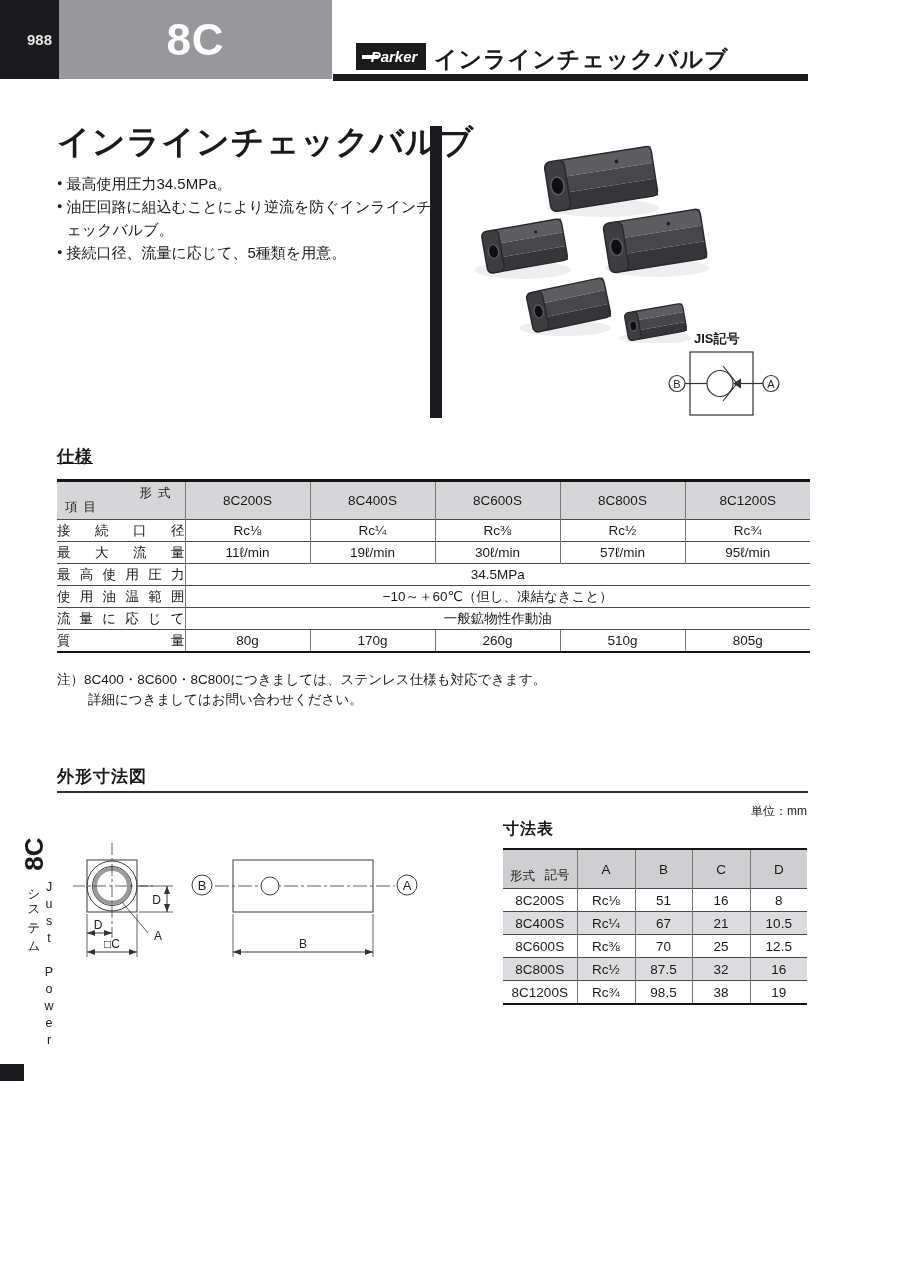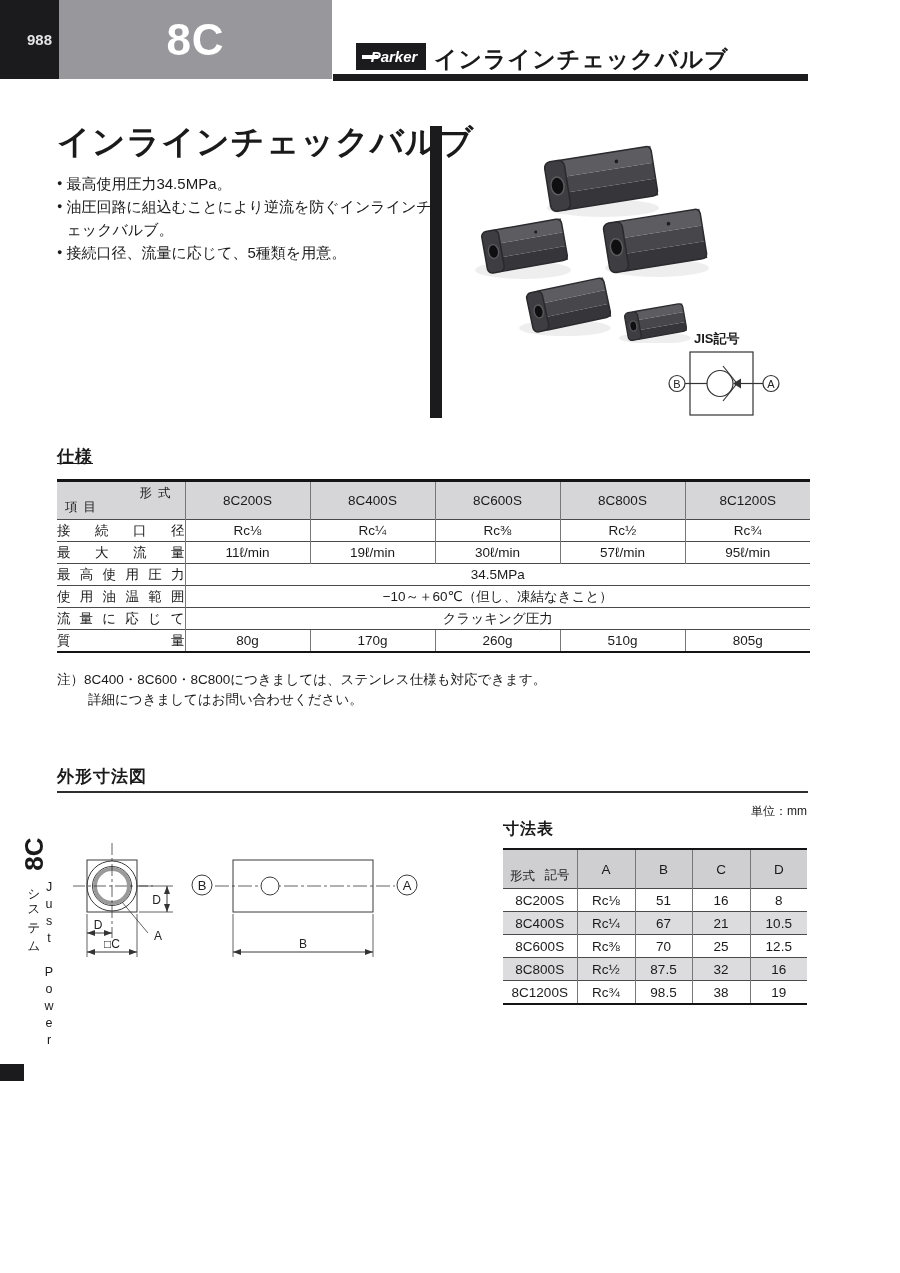--- a/index.html
+++ b/index.html
@@ -235,21 +235,21 @@
     <tr>
       <td class="row-label">
             <div>使用油温範囲</div>
           </td>
       <td colspan="5">−10～＋60℃（但し、凍結なきこと）</td>
     </tr>
     <tr>
       <td class="row-label">
             <div>流量に応じて</div>
           </td>
-      <td colspan="5">クラッキング圧力</td>
+      <td colspan="5">一般鉱物性作動油</td>
     </tr>
     <tr>
       <td class="row-label">
             <div>質量</div>
           </td>
       <td>80g</td>
       <td>170g</td>
       <td>260g</td>
       <td>510g</td>
       <td>805g</td>

